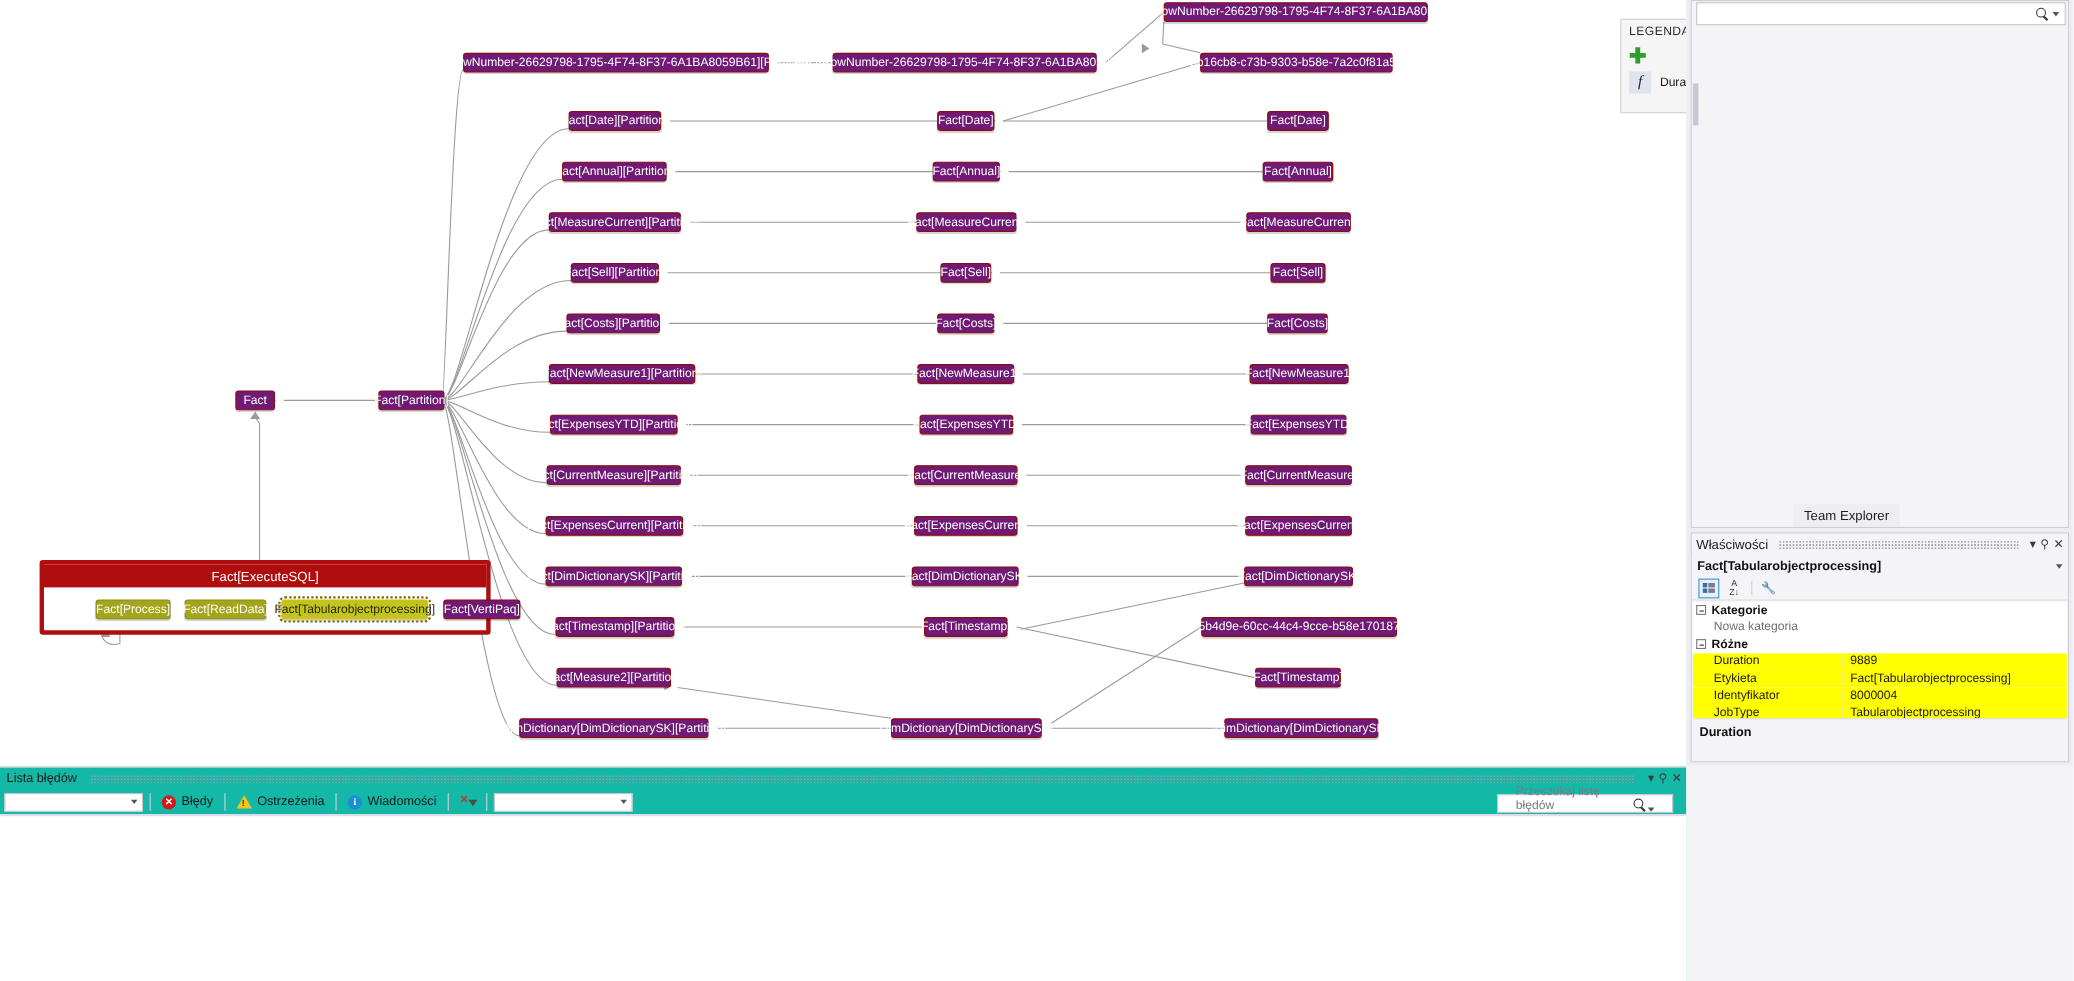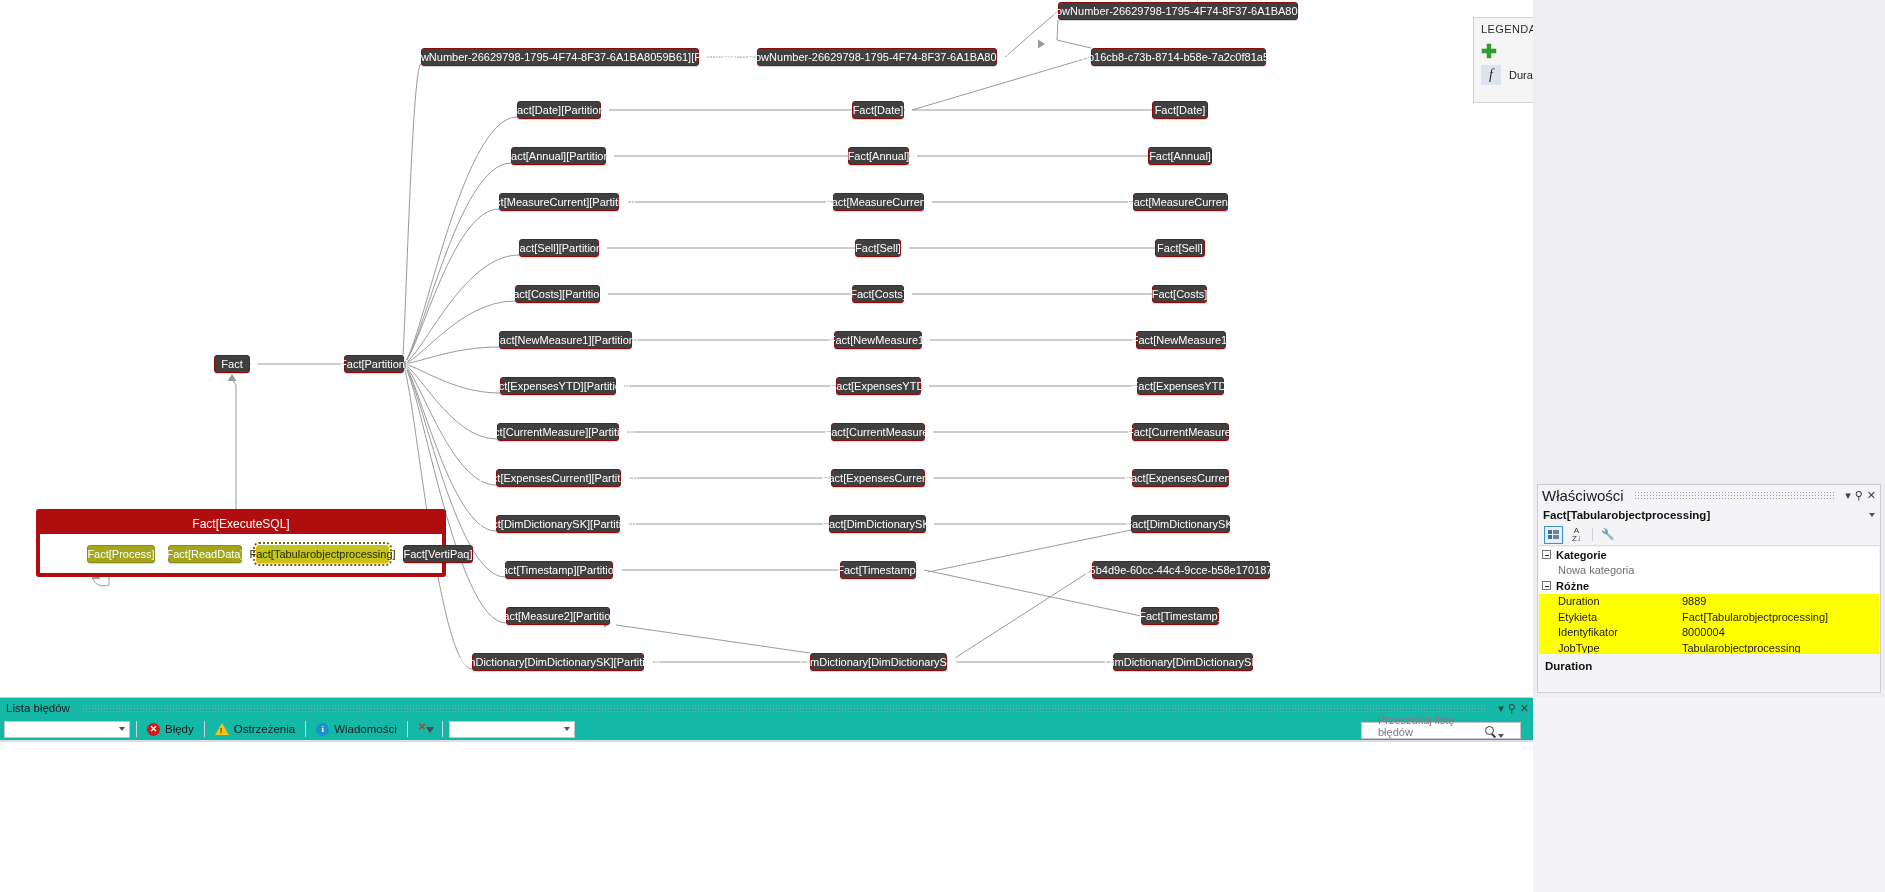--- a/index.html
+++ b/index.html
@@ -13,21 +13,21 @@
 
   
   #canvas{
     position:absolute;left:0;top:0;width:1533px;height:697px;
     background:#ffffff;overflow:hidden;
   }
   #edges{position:absolute;left:0;top:0;width:1533px;height:697px;pointer-events:none;}
 
   .node{
     position:absolute;
-    background:#404040;
+    background:#701a75;
     border:1px solid #8d0b0b;
     border-radius:3px;
     color:#ffffff;
     font-size:11px;
     line-height:1;
     white-space:nowrap;
     display:flex;align-items:center;justify-content:center;
     box-sizing:border-box;
     box-shadow:0 1px 1px rgba(0,0,0,.18);
     padding:0 8px;
@@ -106,21 +106,21 @@
     background:#eeeef2;color:#1a1a1a;font-size:12px;
     display:flex;align-items:center;
   }
 
   
   #props{
     position:absolute;left:4px;top:484px;width:344px;height:209px;
     background:#f4f4f7;border:1px solid #cdcdd6;box-sizing:border-box;
   }
   #props .p-head{height:20px;display:flex;align-items:center;padding:0 4px 0 4px;gap:4px;}
-  #props .p-title{font-size:15px;color:#1a1a1a;}
+  #props .p-title{font-size:12px;color:#1a1a1a;}
   #props .p-dots{
     flex:1;height:7px;margin:0 6px;
     background-image:radial-gradient(#9a9aa8 .8px,transparent .9px);
     background-size:3px 3px;background-position:0 2px;
   }
   .p-icon{font-size:11px;color:#3c3c3c;cursor:pointer;line-height:1;}
   #props .p-obj{
     height:19px;display:flex;align-items:center;justify-content:space-between;
     padding:0 5px 0 5px;font-size:11.5px;font-weight:bold;color:#111;
     background:#f4f4f7;
@@ -341,21 +341,21 @@
         <div class="node" style="left: 855px; top: 239px; width: 46px;">Fact[Sell]</div>
         <div class="node" style="left: 852px; top: 285px; width: 52px;">Fact[Costs]</div>
         <div class="node" style="left: 834px; top: 331px; width: 88px;">Fact[NewMeasure1]</div>
         <div class="node" style="left: 836px; top: 377px; width: 85px;">Fact[ExpensesYTD]</div>
         <div class="node" style="left: 831px; top: 423px; width: 94px;">Fact[CurrentMeasure]</div>
         <div class="node" style="left: 831px; top: 469px; width: 94px;">Fact[ExpensesCurrent]</div>
         <div class="node" style="left: 829px; top: 515px; width: 97px;">Fact[DimDictionarySK]</div>
         <div class="node" style="left: 840px; top: 561px; width: 76px;">Fact[Timestamp]</div>
         <div class="node" style="left: 810px; top: 653px; width: 137px;">DimDictionary[DimDictionarySK]</div>
         <div class="node" style="left: 1058px; top: 2px; width: 240px;">Fact[RowNumber-26629798-1795-4F74-8F37-6A1BA8059B61]</div>
-        <div class="node" style="left: 1091px; top: 48px; width: 175px;">7bb16cb8-c73b-8714-b58e-7a2c0f81a5dd</div>
+        <div class="node" style="left: 1091px; top: 48px; width: 175px;">7bb16cb8-c73b-9303-b58e-7a2c0f81a5dd</div>
         <div class="node" style="left: 1152px; top: 101px; width: 56px;">Fact[Date]</div>
         <div class="node" style="left: 1148px; top: 147px; width: 64px;">Fact[Annual]</div>
         <div class="node" style="left: 1133px; top: 193px; width: 95px;">Fact[MeasureCurrent]</div>
         <div class="node" style="left: 1155px; top: 239px; width: 50px;">Fact[Sell]</div>
         <div class="node" style="left: 1152px; top: 285px; width: 55px;">Fact[Costs]</div>
         <div class="node" style="left: 1136px; top: 331px; width: 90px;">Fact[NewMeasure1]</div>
         <div class="node" style="left: 1137px; top: 377px; width: 87px;">Fact[ExpensesYTD]</div>
         <div class="node" style="left: 1132px; top: 423px; width: 97px;">Fact[CurrentMeasure]</div>
         <div class="node" style="left: 1132px; top: 469px; width: 97px;">Fact[ExpensesCurrent]</div>
         <div class="node" style="left: 1131px; top: 515px; width: 99px;">Fact[DimDictionarySK]</div>
@@ -382,20 +382,31 @@
       <div class="lg-plus">✚</div>
       <div class="lg-row">
         <span class="lg-fx">f</span>
         <span class="lg-lab">Duration</span>
       </div>
     </div>
   </div>
 
   <div id="right-col">
 
+    <div id="te-pane">
+      <div id="te-search">
+        <span class="sp" title=""></span>
+        <span class="mag"></span>
+        <span class="caret"></span>
+      </div>
+      <div id="te-body">
+        <div id="te-scroll"></div>
+      </div>
+      <div id="te-tab">Team Explorer</div>
+    </div>
 
     <div id="props">
       <div class="p-head">
         <span class="p-title">Właściwości</span>
         <span class="p-dots"></span>
         <span class="p-icon">▾</span>
         <span class="p-icon">⚲</span>
         <span class="p-icon">✕</span>
       </div>
       <div class="p-obj">

